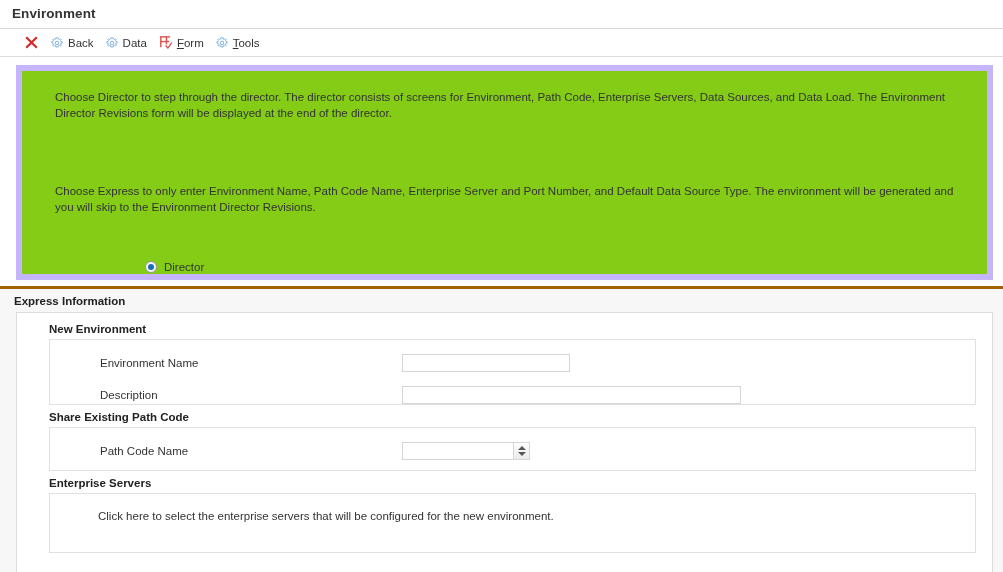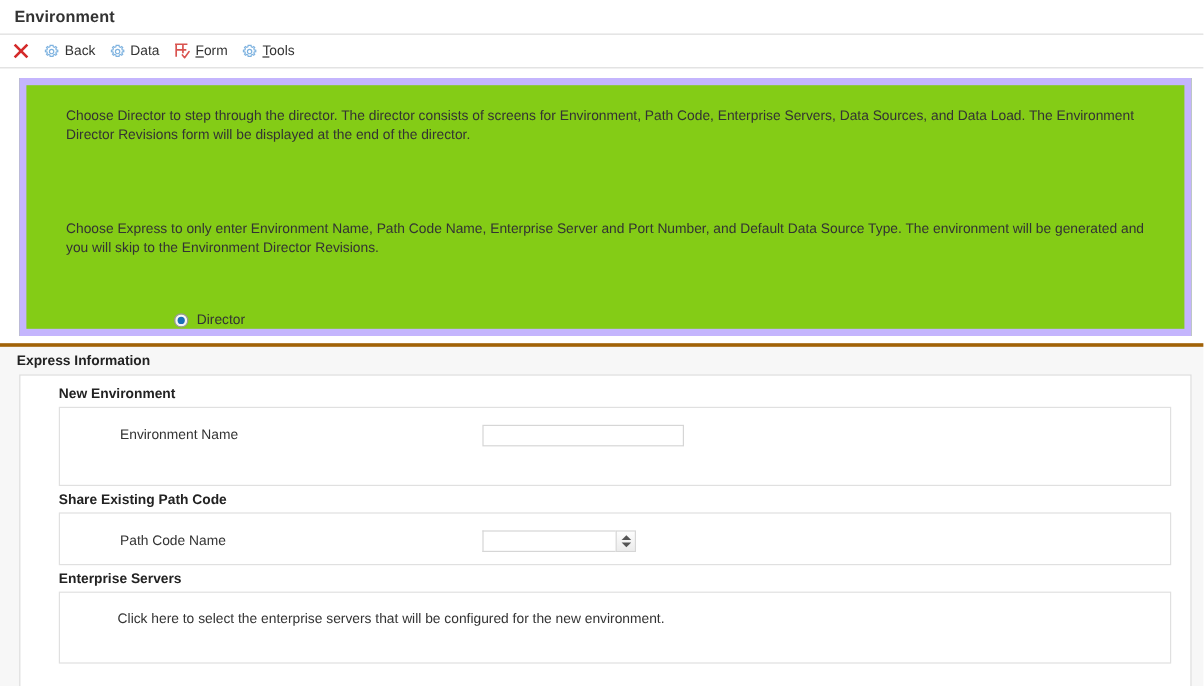--- a/index.html
+++ b/index.html
@@ -30,21 +30,21 @@
     color: #333333;
     letter-spacing: 0.1px;
   }
 
   
   .toolbar {
     height: 28px;
     box-sizing: border-box;
     display: flex;
     align-items: center;
-    padding-left: 6px;
+    padding-left: 20px;
     background: #ffffff;
     border-bottom: 1px solid #dcdcdc;
   }
   .tb-item {
     display: flex;
     align-items: center;
     height: 22px;
     padding: 0 4px;
     margin-right: 3px;
     cursor: default;
@@ -287,20 +287,24 @@
 
       <div class="group">
         <div class="group-title">New Environment</div>
         <div class="group-box ne">
 
           <div class="field-row">
             <span class="field-label">Environment Name</span>
             <input class="txt w-env" type="text" value="" style="">
           </div>
 
+          <div class="field-row">
+            <span class="field-label">Description</span>
+            <input class="txt w-desc" type="text" value="" style="">
+          </div>
 
         </div>
       </div>
 
       <div class="group">
         <div class="group-title">Share Existing Path Code</div>
         <div class="group-box pc">
 
           <div class="field-row">
             <span class="field-label">Path Code Name</span>

